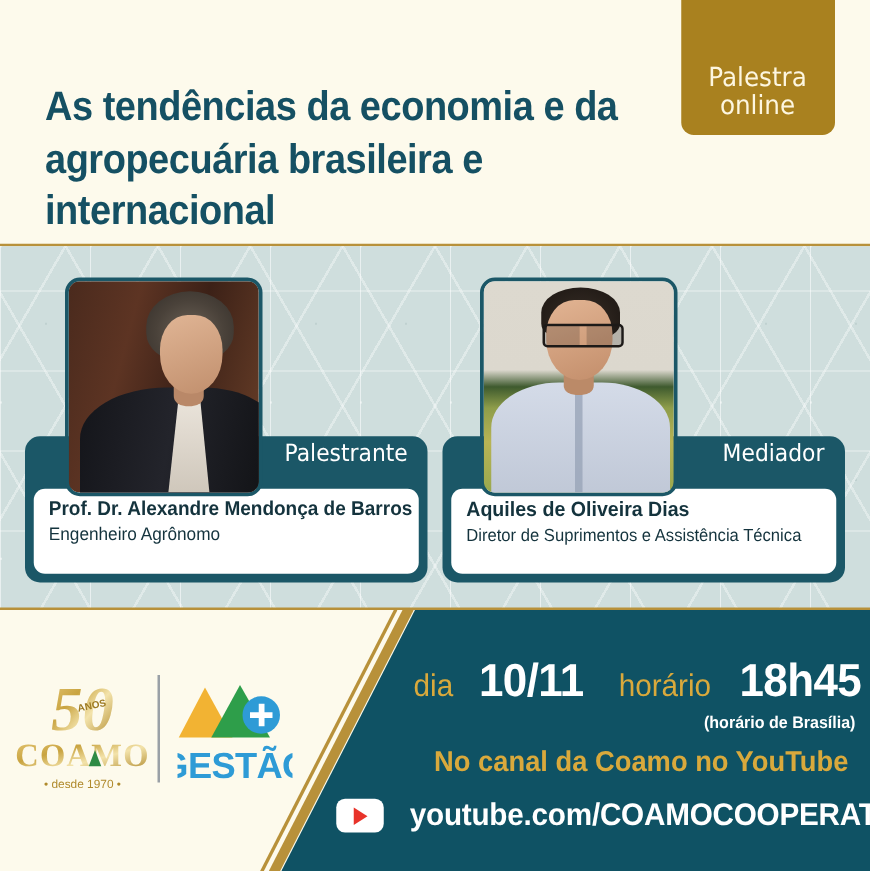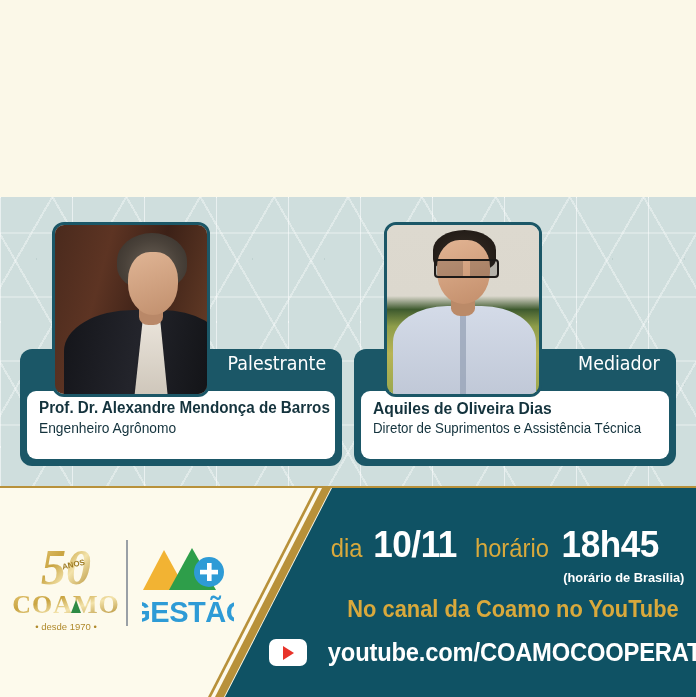--- a/index.html
+++ b/index.html
@@ -179,21 +179,21 @@
   }
 
   
   .coamo{position:absolute;left:10px;top:534px;width:112px;height:104px;}
   .gestao{position:absolute;left:142px;top:542px;width:92px;height:88px;}
   .logo-div{position:absolute;left:126px;top:540px;width:2px;height:86px;background:#9aa0a6;}
 
   
   .ev-line1{
     position:absolute;left:330px;top:524px;width:360px;height:52px;
-    display:flex;align-items:baseline;
+    display:flex;align-items:baseline;gap:10px;
   }
   .lbl{
     color:#d9a93c;
     font-family:"Liberation Sans Narrow","Liberation Sans",sans-serif;
     font-size:25px;font-weight:normal;transform:scaleX(.95);
   }
   .val{
     color:#ffffff;
     font-family:"Liberation Sans Narrow","Liberation Sans",sans-serif;
     font-size:37px;font-weight:bold;transform:scaleX(.95);
@@ -229,20 +229,29 @@
     font-family:"Liberation Sans Narrow","Liberation Sans",sans-serif;
     font-size:25px;font-weight:bold;transform:scaleX(.95);
     letter-spacing:-.2px;white-space:nowrap;
   }
 </style>
 </head>
 <body>
 
 <div id="poster">
 
+  <div class="header">
+    <div class="title">As tendências da economia e da
+agropecuária brasileira e internacional</div>
+    <div class="badge">
+      <div class="badge-text">Palestra
+online</div>
+    </div>
+    <div class="header-rule"></div>
+  </div>
 
   <div class="mid">
     <div class="mid-hex"></div>
   </div>
   <div class="mid-rule"></div>
 
   <div class="card right">
     <div class="card-plate">
       <div class="card-role">Mediador</div>
       <div class="card-info">

